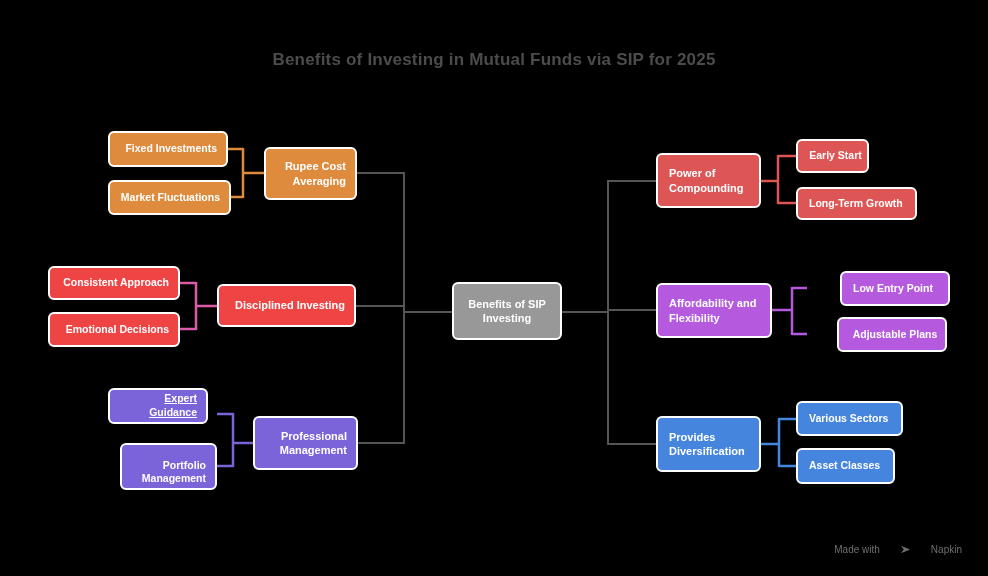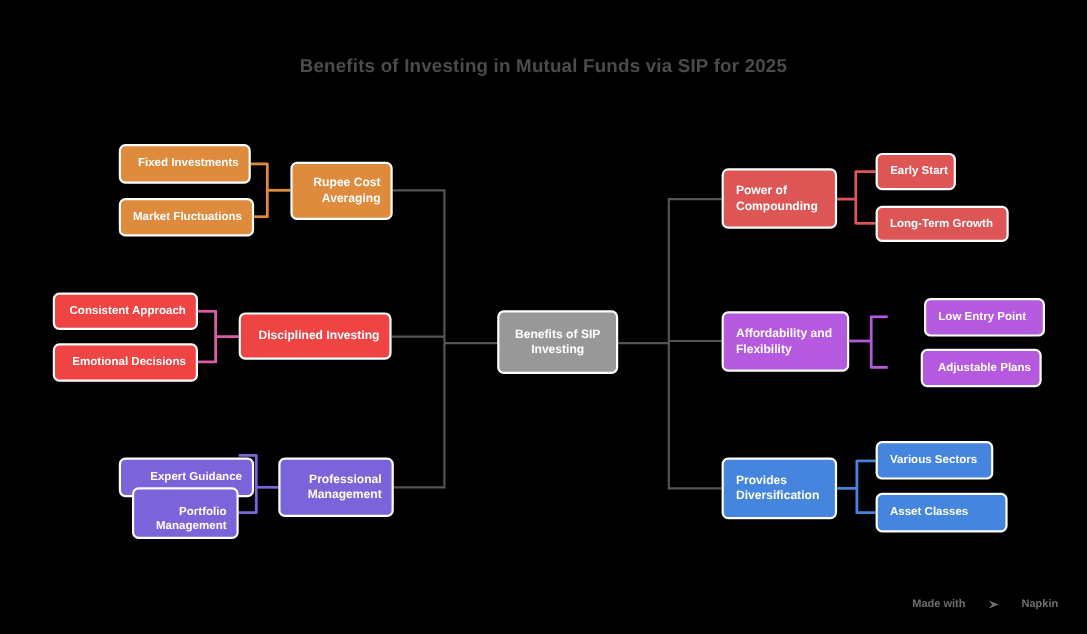--- a/index.html
+++ b/index.html
@@ -57,44 +57,44 @@
   .c-blue   { background: #4585de; }
   .c-gray   { background: #989898; }
 
   
   .n-fixed         { left:108px; top:131px; width:120px; height:36px; }
   .n-market        { left:108px; top:180px; width:123px; height:35px; }
   .n-rupee         { left:264px; top:147px; width:93px;  height:53px; }
   .n-consistent    { left:48px;  top:266px; width:132px; height:34px; }
   .n-emotional     { left:48px;  top:312px; width:132px; height:35px; }
   .n-disciplined   { left:217px; top:284px; width:139px; height:43px; }
-  .n-expert        { left:108px; top:416px; width:123px; height:36px; }
+  .n-expert        { left:108px; top:388px; width:100px; height:36px;text-decoration:underline; }
   .n-portfolio     { left:120px; top:443px; width:97px;  height:47px;align-items:flex-end; }
   .n-professional  { left:253px; top:416px; width:105px; height:54px; }
   .n-center        { left:452px; top:282px; width:110px; height:58px; }
   .n-compounding   { left:656px; top:153px; width:105px; height:55px; }
   .n-early         { left:796px; top:139px; width:73px;  height:34px;justify-content:center; }
   .n-longterm      { left:796px; top:187px; width:121px; height:33px; }
   .n-affordability { left:656px; top:283px; width:116px; height:55px; }
   .n-lowentry      { left:807px; top:271px; width:110px; height:35px;margin-left:33px; }
   .n-adjustable    { left:837px; top:317px; width:110px; height:35px;justify-content:center; }
   .n-diversif      { left:656px; top:416px; width:105px; height:56px; }
   .n-various       { left:796px; top:401px; width:107px; height:35px; }
-  .n-asset         { left:796px; top:448px; width:120px;  height:36px; }
+  .n-asset         { left:796px; top:448px; width:99px;  height:36px; }
 
   .watermark {
     position: absolute;
     right: 26px;
     bottom: 21px;
     display: flex;
     align-items: center;
     gap: 20px;
     color: #707070;
     font-size: 10px;
-    font-weight: bold;
+    font-weight: normal;
     text-decoration: none;
   }
   .napkin-icon { display: inline-block; }
 </style>
 </head>
 <body>
 
 <div class="canvas">
 
   <div class="title">Benefits of Investing in Mutual Funds via SIP for 2025</div>

